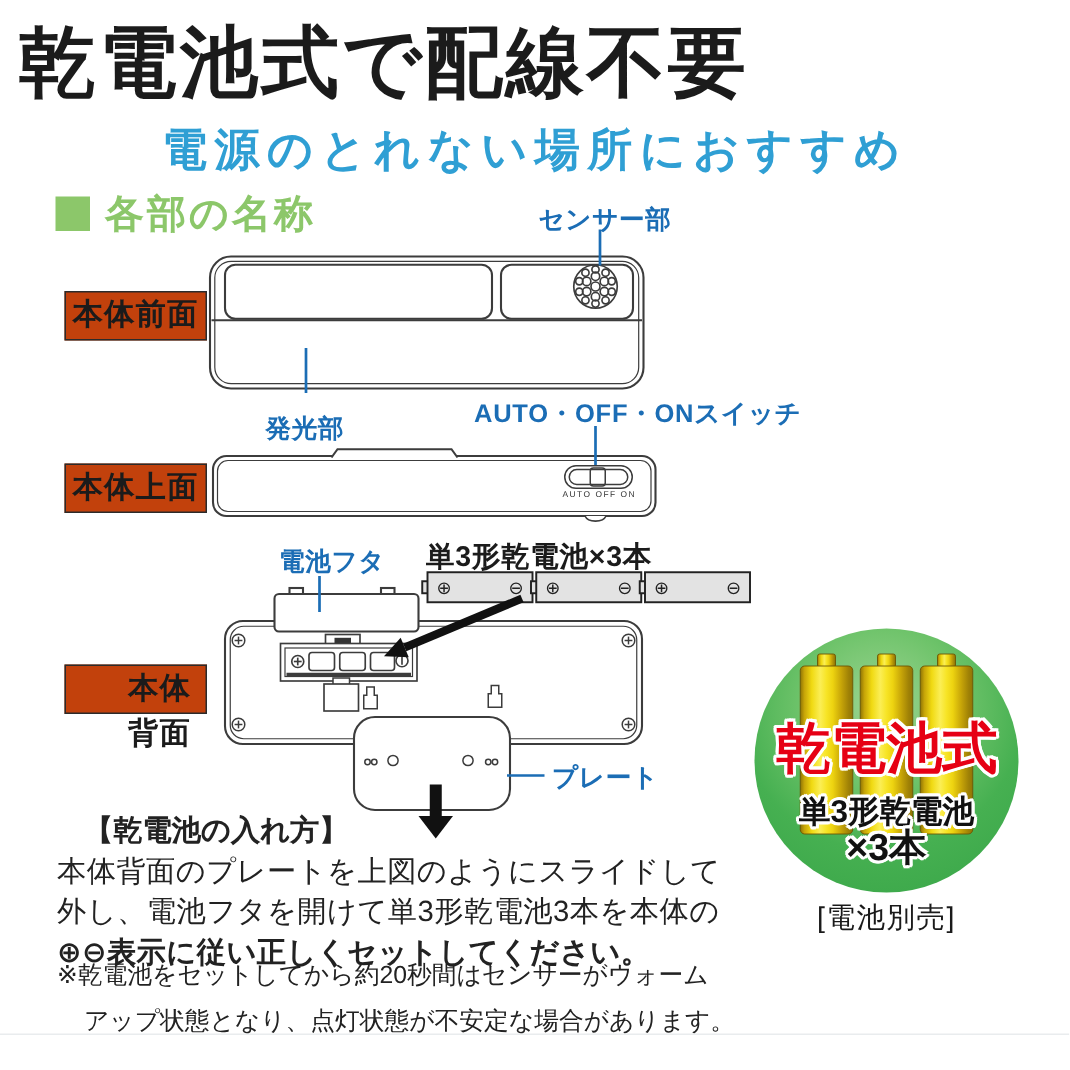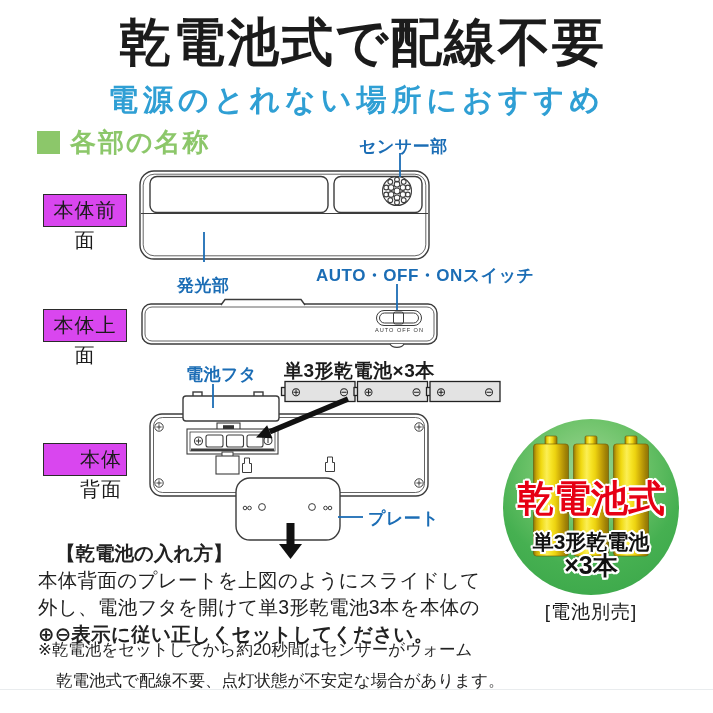--- a/index.html
+++ b/index.html
@@ -1,32 +1,32 @@
 <!DOCTYPE html>
 <html><head>
 <meta charset="utf-8">
 <style>
   * { margin:0; padding:0; box-sizing:border-box; }
   body { background:#fff; font-family:"Liberation Sans","DejaVu Sans",sans-serif; }
   .page { position:relative; width:713px; height:713px; background:#fff; overflow:hidden; }
 
-  .title { position:absolute; left:0; top:14px; width:713px; text-align:center;
+  .title { position:absolute; left:0; top:14px; width:713px; 
            font-size:52px; font-weight:900; color:#1b1b1b; letter-spacing:2px; line-height:1.1;padding-left:12px; }
   .subtitle { position:absolute; left:0; top:80px; width:713px; text-align:center;
               font-size:30px; font-weight:800; color:#2f9fd4; letter-spacing:5px; }
 
   .section-header { position:absolute; left:37px; top:125px; display:flex; align-items:center; }
   .green-square { width:23px; height:23px; background:#8cc76a; display:inline-block; }
   .section-title { margin-left:10px; font-size:26px; font-weight:600; color:#8cc76a; letter-spacing:2px; }
 
   .lineart { position:absolute; left:0; top:0; }
 
-  .box-label { position:absolute; width:84px; height:33px; border:1.6px solid #2b2b2b;
-               background:#d946ef; text-align:center; line-height:30px; font-size:20px;
-               font-weight:400; color:#1b1b1b; letter-spacing:1px; }
+  .box-label { position:absolute; width:95px; height:33px; border:1.6px solid #2b2b2b;
+               background:#c2410c; text-align:center; line-height:30px; font-size:20px;
+               font-weight:700; color:#1b1b1b; letter-spacing:1px; }
   .blue-label { position:absolute; color:#1b6db5; font-size:17px; font-weight:600; letter-spacing:0.5px; white-space:nowrap; }
   .black-label { position:absolute; color:#1b1b1b; font-size:19px; font-weight:700; letter-spacing:0.5px; white-space:nowrap; }
 
   .instr-heading { position:absolute; left:38px; top:540px; font-size:19.5px; font-weight:600; color:#222;margin-left:18px; }
   .instr-line { position:absolute; left:38px; font-size:19.5px; font-weight:500; color:#222; white-space:nowrap; letter-spacing:0.3px; }
   .note-line { position:absolute; font-size:16.5px; font-weight:500; color:#222; white-space:nowrap; }
 
   .badge-circle { position:absolute; left:503px; top:419px; width:176px; height:176px; border-radius:50%;
                   background: radial-gradient(circle at 48% 30%, #9ed593 0%, #6ec36a 35%, #46b051 62%, #37a447 100%); }
   .badge-text { position:absolute; left:0; width:176px; text-align:center; line-height:1; }
@@ -224,21 +224,21 @@
   <div class="blue-label" style="left:316px; top:264px;">AUTO・OFF・ONスイッチ</div>
   <div class="blue-label" style="left:186px; top:363px;">電池フタ</div>
   <div class="black-label" style="left:284px; top:358px;">単3形乾電池×3本</div>
   <div class="blue-label" style="left:368px; top:507px;">プレート</div>
 
   <div class="instr-heading">【乾電池の入れ方】</div>
   <div class="instr-line" style="top:567px;">本体背面のプレートを上図のようにスライドして</div>
   <div class="instr-line" style="top:594px;">外し、電池フタを開けて単3形乾電池3本を本体の</div>
   <div class="instr-line" style="top:621px;font-weight:bold;">⊕⊖表示に従い正しくセットしてください。</div>
   <div class="note-line" style="left:38px; top:639px;">※乾電池をセットしてから約20秒間はセンサーがウォーム</div>
-  <div class="note-line" style="left:56px; top:670px;">乾電池式で配線不要、点灯状態が不安定な場合があります。</div>
+  <div class="note-line" style="left:56px; top:670px;">アップ状態となり、点灯状態が不安定な場合があります。</div>
 
   <div class="badge-circle">
     <svg width="176" height="176" viewBox="0 0 176 176">
       <g stroke="#6b5604" stroke-width="0.6">
         <rect x="42" y="17" width="12" height="9" rx="1.5" fill="url(#bat)"></rect>
         <rect x="30.5" y="25" width="35" height="112" rx="3" fill="url(#bat)"></rect>
       </g>
       <g stroke="#6b5604" stroke-width="0.6">
         <rect x="82" y="17" width="12" height="9" rx="1.5" fill="url(#bat)"></rect>
         <rect x="70.5" y="25" width="35" height="112" rx="3" fill="url(#bat)"></rect>

